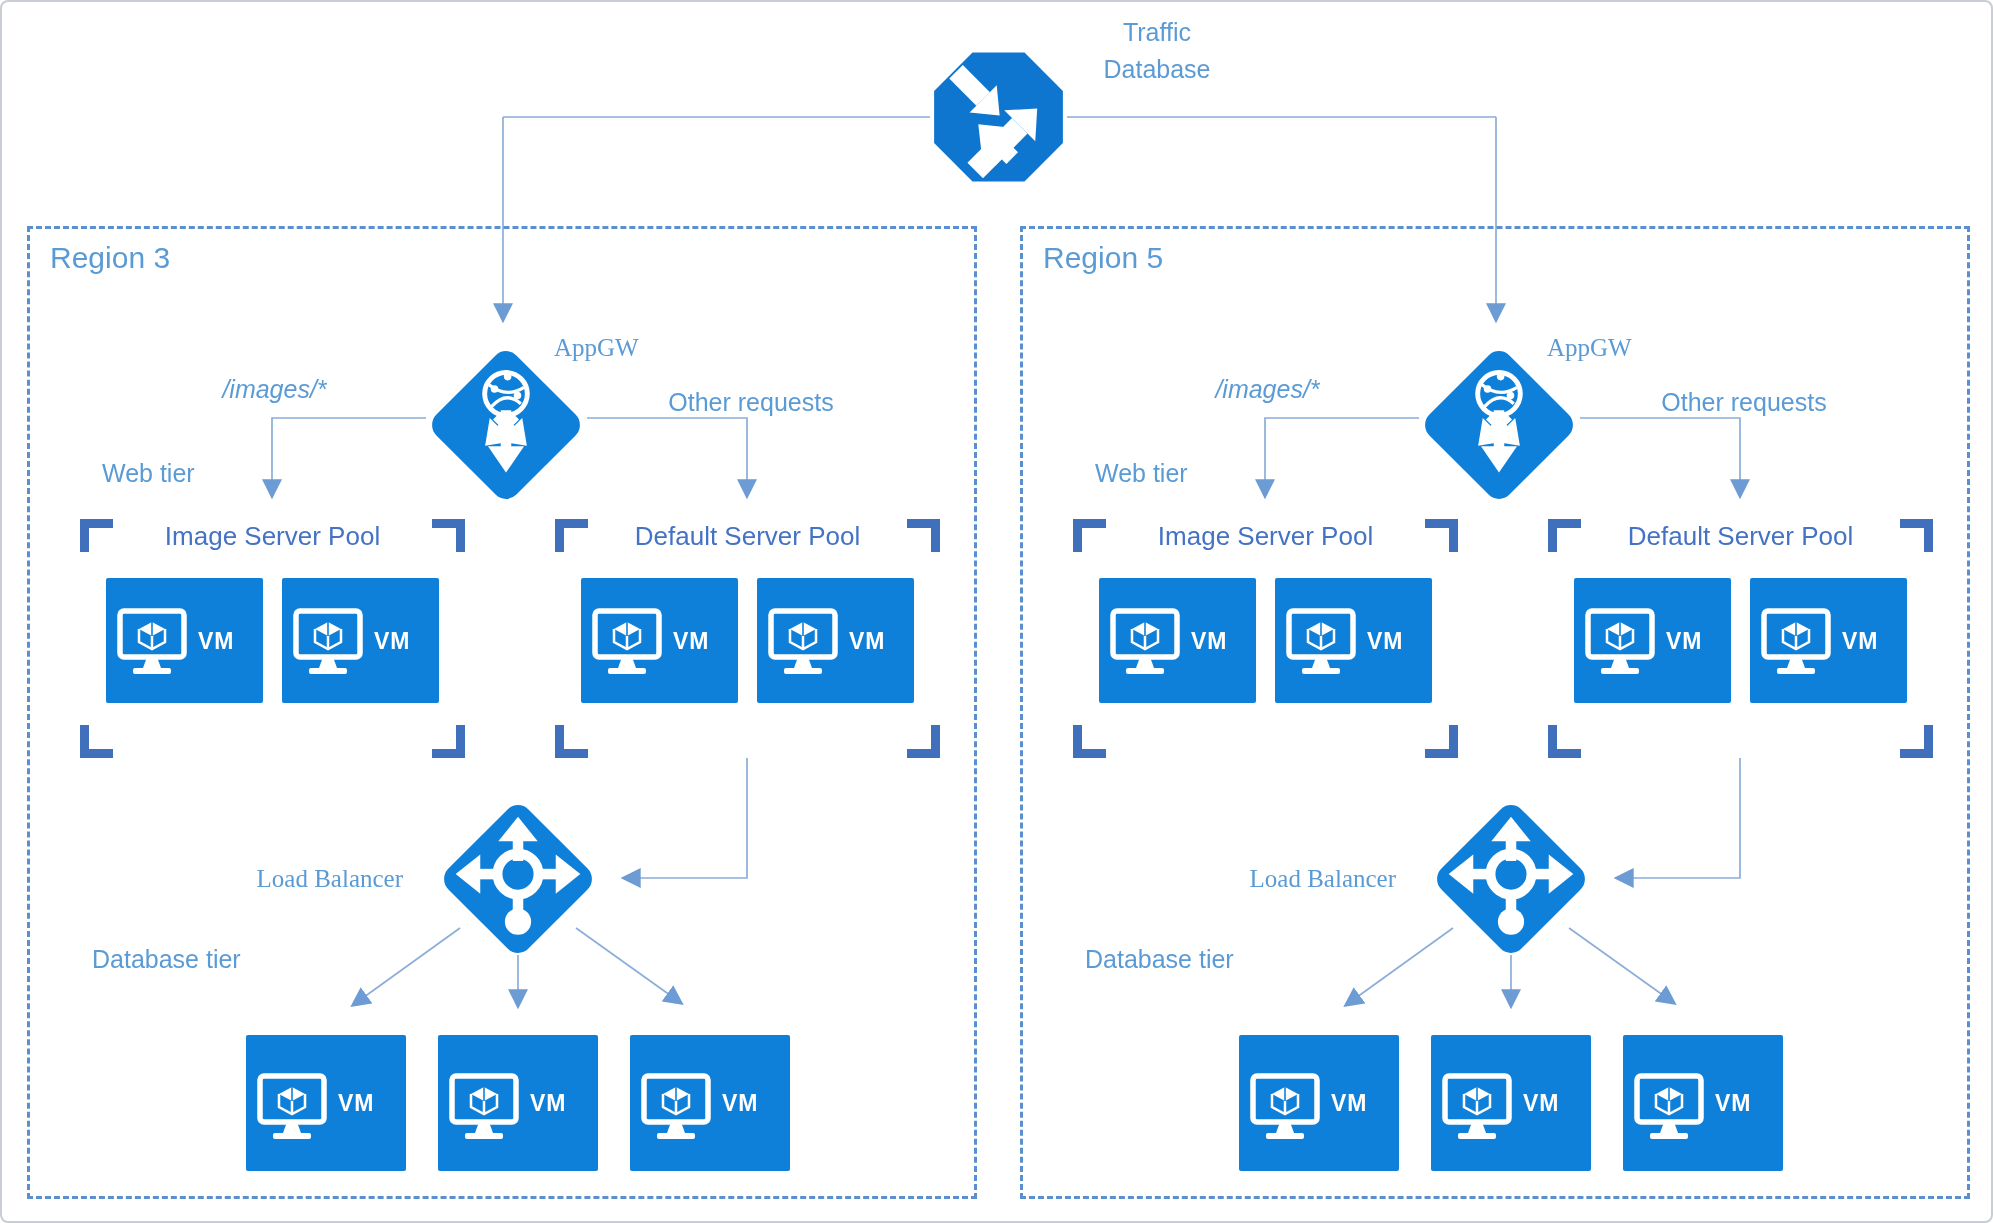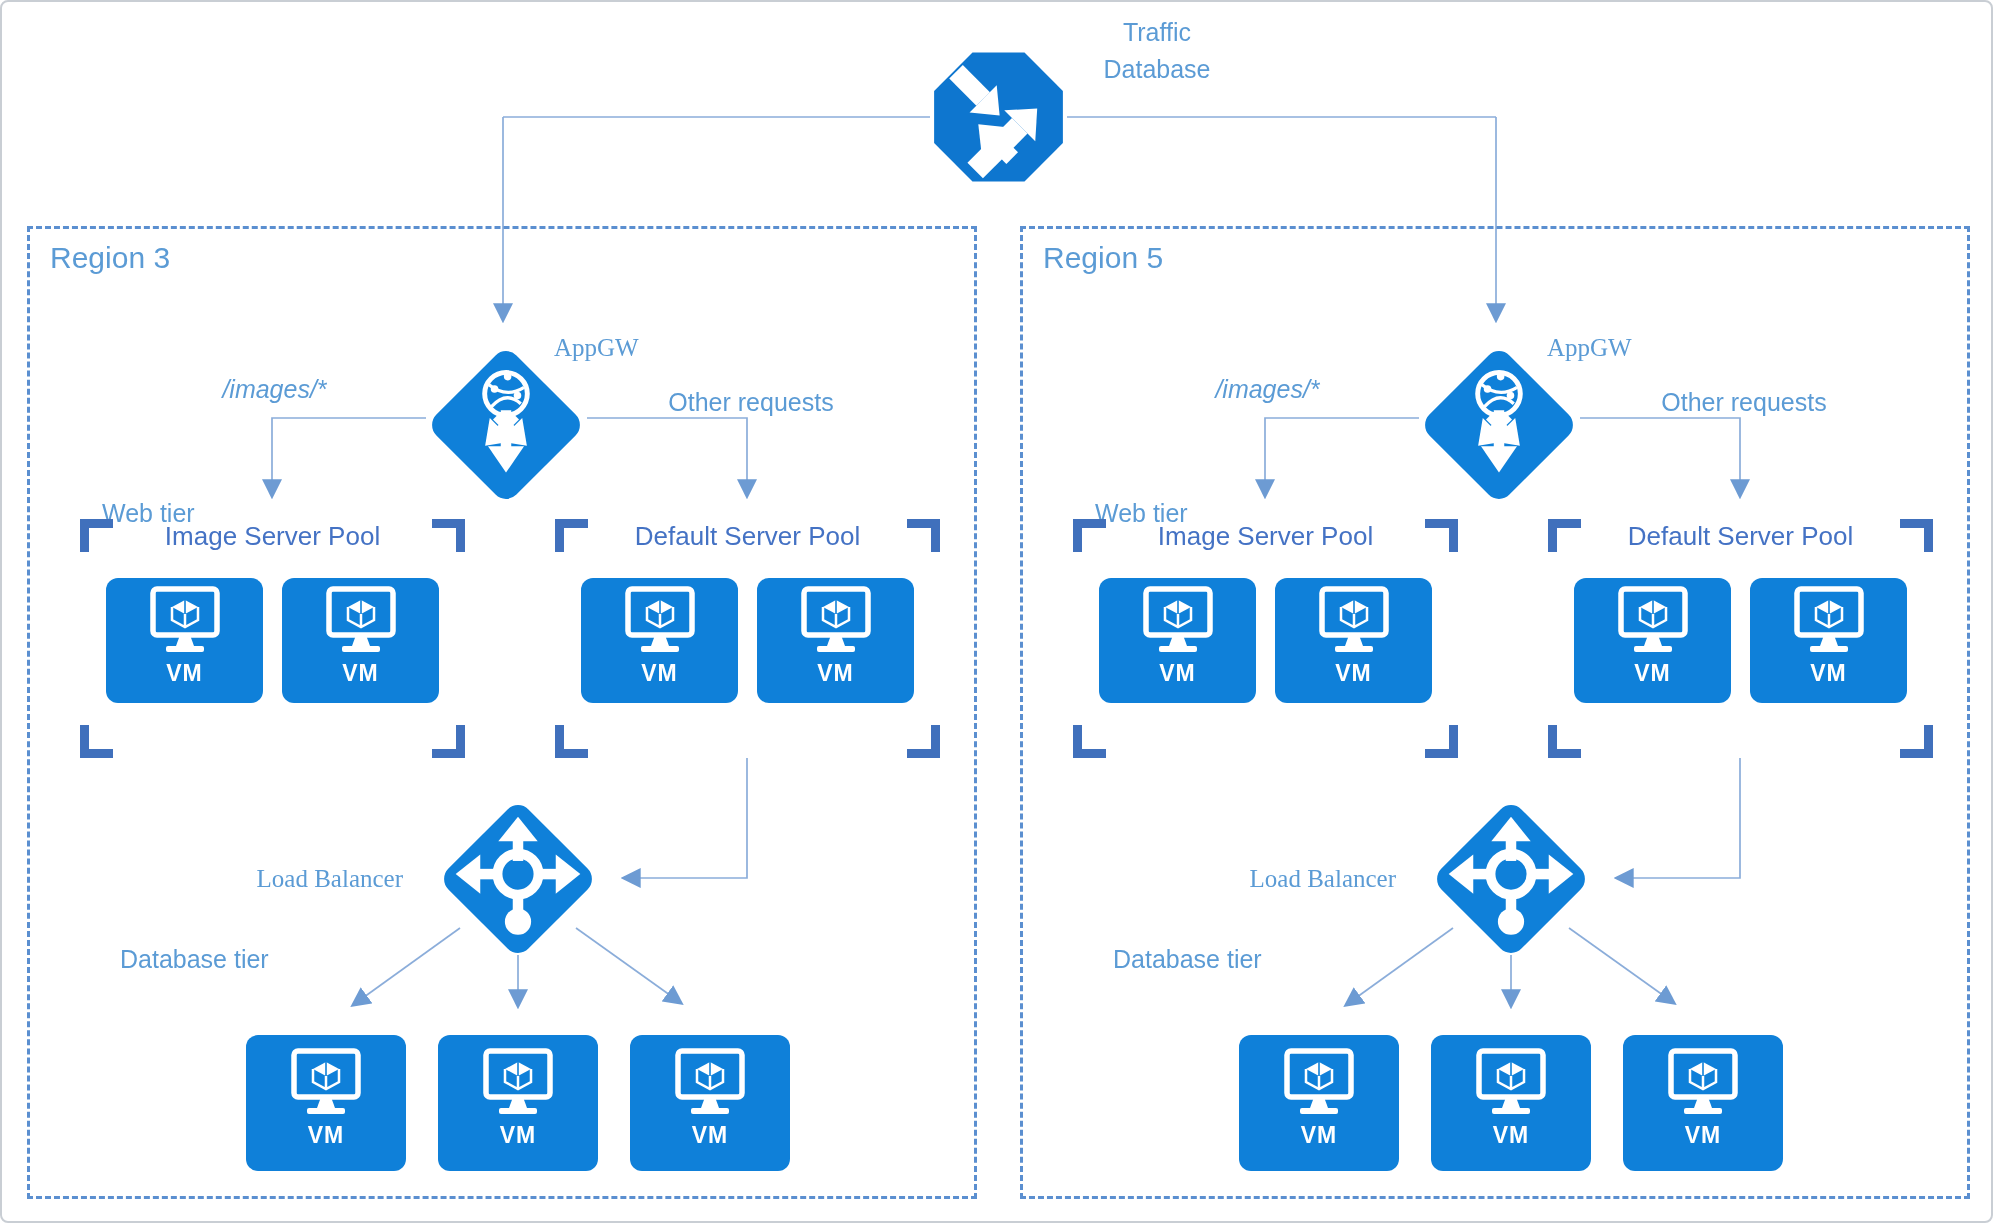--- a/index.html
+++ b/index.html
@@ -26,38 +26,38 @@
   }
   #region-slot-0 { left:25px; }
   #region-slot-1 { left:1018px; }
   .region-label { position:absolute; left:20px; top:12px; font-size:30px; color:var(--label,#5b9bd5); }
   .region svg.rwires { width:950px; height:973px; }
 
   .appgw-icon { position:absolute; left:394px; top:114px; width:164px; height:164px; z-index:3; }
   .appgw-label   { left:524px; top:105px;font-family:Liberation Serif, serif; }
   .images-label  { left:157px; top:146px; width:175px; text-align:center;font-style:italic; }
   .other-label   { left:632px; top:159px; width:178px; text-align:center; }
-  .webtier-label { left:72px;  top:230px;margin-top:40px; }
-  .dbtier-label  { left:62px;  top:716px;margin-left:28px; }
+  .webtier-label { left:72px;  top:230px; }
+  .dbtier-label  { left:62px;  top:716px; }
   .lb-icon  { position:absolute; left:406px; top:568px; width:164px; height:164px; z-index:3; }
   .lb-label { left:180px; top:636px; width:193px; text-align:right;font-family:Liberation Serif, serif; }
 
   .pool { position:absolute; top:290px; width:385px; height:239px; z-index:3; }
   .pool-0 { left:50px; } .pool-1 { left:525px; }
   .pool-title { position:absolute; top:2px; left:0; width:100%; text-align:center;
                 font-size:26px; color:var(--pooltitle,#4472c4); }
   .corner { position:absolute; width:33px; height:33px; border:0 solid var(--bracket,#4070bc); }
   .c-tl { left:0; top:0; border-left-width:9px; border-top-width:9px; }
   .c-tr { right:0; top:0; border-right-width:9px; border-top-width:9px; }
   .c-bl { left:0; bottom:0; border-left-width:9px; border-bottom-width:9px; }
   .c-br { right:0; bottom:0; border-right-width:9px; border-bottom-width:9px; }
   .vm-row { position:absolute; left:0; top:59px; width:100%; display:flex; justify-content:center; gap:19px; }
 
-  .vm { width:157px; height:125px; background:var(--icon,#0f80d9); border-radius:12px;
-        display:flex; flex-direction:column; align-items:center; }
+  .vm { width:157px; height:125px; background:var(--icon,#0f80d9); border-radius:2px;
+        display:flex; flex-direction:row; align-items:center; }
   .vm svg { width:92px; height:74px; margin-top:8px; flex:0 0 auto; }
   .vm-label { color:#fff; font-weight:bold; font-size:23px; letter-spacing:1px; line-height:26px; }
 
   .db-row { position:absolute; left:216px; top:806px; display:flex; gap:32px; z-index:3; }
   .db-row .vm { width:160px; height:136px; }
   .db-row .vm svg { margin-top:13px; }
 
   
   .fill-icon { fill:var(--icon,#0f80d9); }
   .fill-tm { fill:var(--tm,#0e76cf); }

